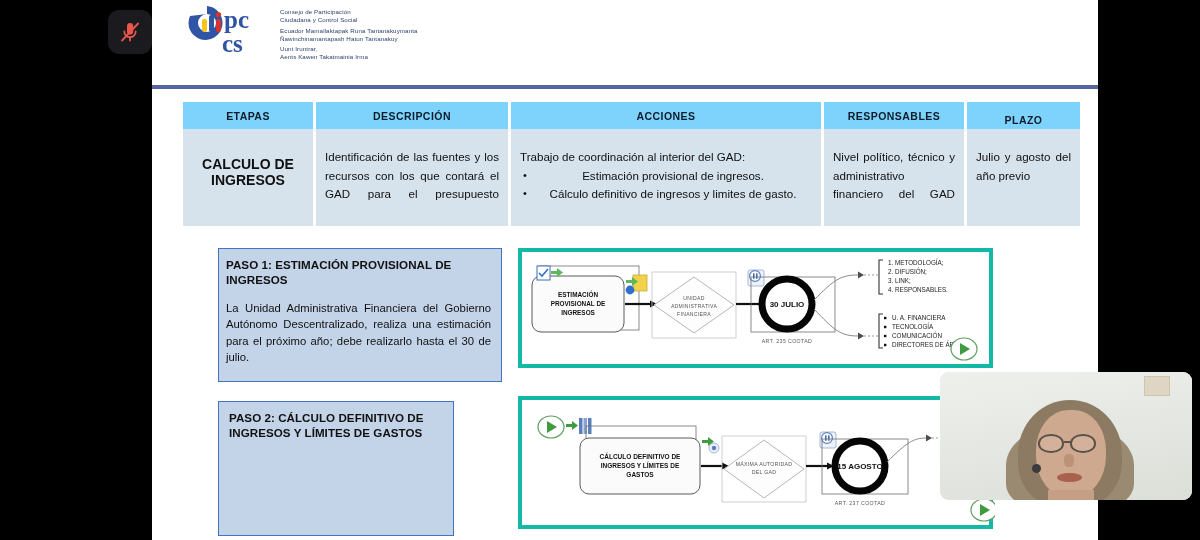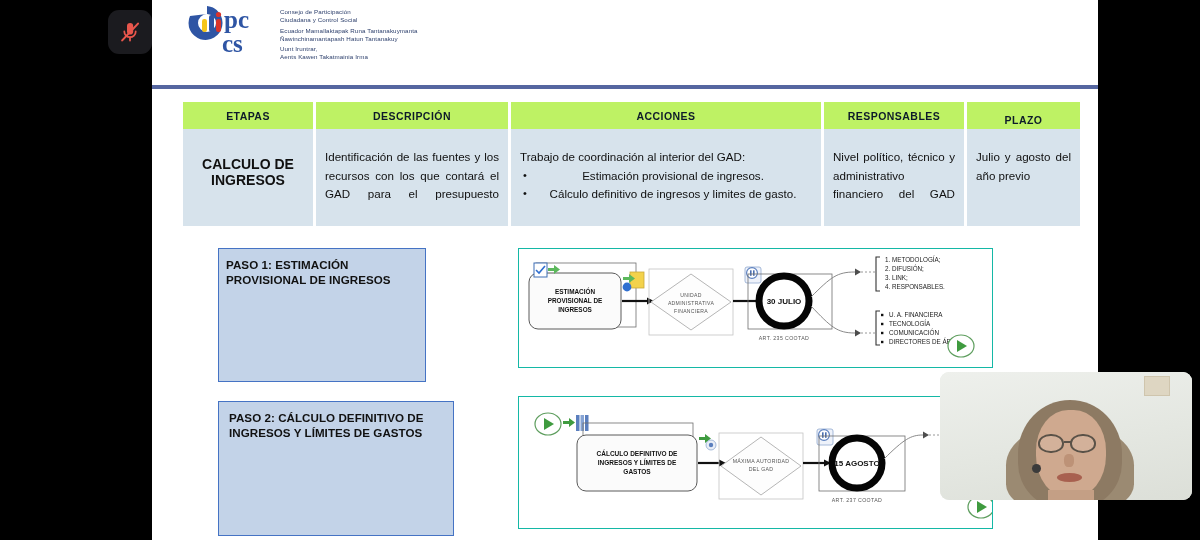--- a/index.html
+++ b/index.html
@@ -57,21 +57,21 @@
   }
 
   
   .tbl {
     position: absolute; left: 28px; top: 102px;
     width: 897px;
     border-collapse: separate; border-spacing: 3px 0;
     table-layout: fixed;
   }
   .tbl th {
-    background: #bef264; color: #0d1b2a;
+    background: #7dd3fc; color: #0d1b2a;
     font-size: 10.5px; font-weight: bold; letter-spacing: .45px;
     height: 27px; padding: 0 2px; vertical-align: middle;
     border: 0;
   }
   .tbl th.plazo { vertical-align: bottom; padding-bottom: 3px; }
   .tbl td {
     background: #d7e3ec; color: #101010;
     font-size: 11.6px; line-height: 18.5px;
     vertical-align: top; padding: 19px 9px 12px 9px;
     height: 97px;
@@ -95,28 +95,28 @@
     border: 1px solid #4573c4;
     padding: 9px 10px 10px 10px;
     color: #111;
   }
   .step-box .st-title {
     font-weight: bold; font-size: 11.6px; line-height: 14.5px;
     margin-bottom: 13px; letter-spacing: .05px;
   }
   .step-box .st-body { font-size: 11.3px; line-height: 16.4px; }
   .step-box .st-body b { font-weight: bold; }
-  #step1 { left: 66px; top: 248px; width: 208px; height: 134px; padding-left: 7px; }
+  #step1 { left: 66px; top: 248px; width: 284px; height: 134px; padding-left: 7px; }
   #step2 { left: 66px; top: 401px; width: 236px; height: 135px; }
   #step1 .st-body { text-align: justify; text-align-last: justify; }
 
   
   .diagram {
     position: absolute;
-    background: #fff; border: 1px solid #14b8a6;
+    background: #fff; border: 4px solid #14b8a6;
   }
   #diagram1 { left: 366px; top: 248px; width: 475px; height: 120px; }
   #diagram2 { left: 366px; top: 396px; width: 475px; height: 133px; }
   .diagram svg { display: block; }
 
   
   .video-tile {
     position: absolute; left: 940px; top: 372px;
     width: 252px; height: 128px; border-radius: 9px;
     overflow: hidden; background: #e9ece7;
@@ -243,20 +243,21 @@
             </ul>
           </td>
           <td class="just">Nivel político, técnico y administrativo financiero del GAD</td>
           <td class="just-n">Julio y agosto del año previo</td>
         </tr>
       </tbody>
     </table>
 
     <div class="step-box" id="step1">
       <div class="st-title">PASO 1: ESTIMACIÓN PROVISIONAL DE INGRESOS</div>
+      <div class="st-body">La Unidad Administrativa Financiera del Gobierno Autónomo Descentralizado, realiza una estimación para el próximo año; debe realizarlo hasta el 30 de julio.</div>
     </div>
 
     <div class="step-box" id="step2">
       <div class="st-title">PASO 2: CÁLCULO DEFINITIVO DE INGRESOS Y LÍMITES DE GASTOS</div>
     </div>
 
     <div class="diagram" id="diagram1">
       <svg width="473" height="118" viewBox="0 0 473 118">
 
         <rect x="17" y="14" width="100" height="64" fill="none" stroke="#6e6e6e" stroke-width=".8"></rect>

